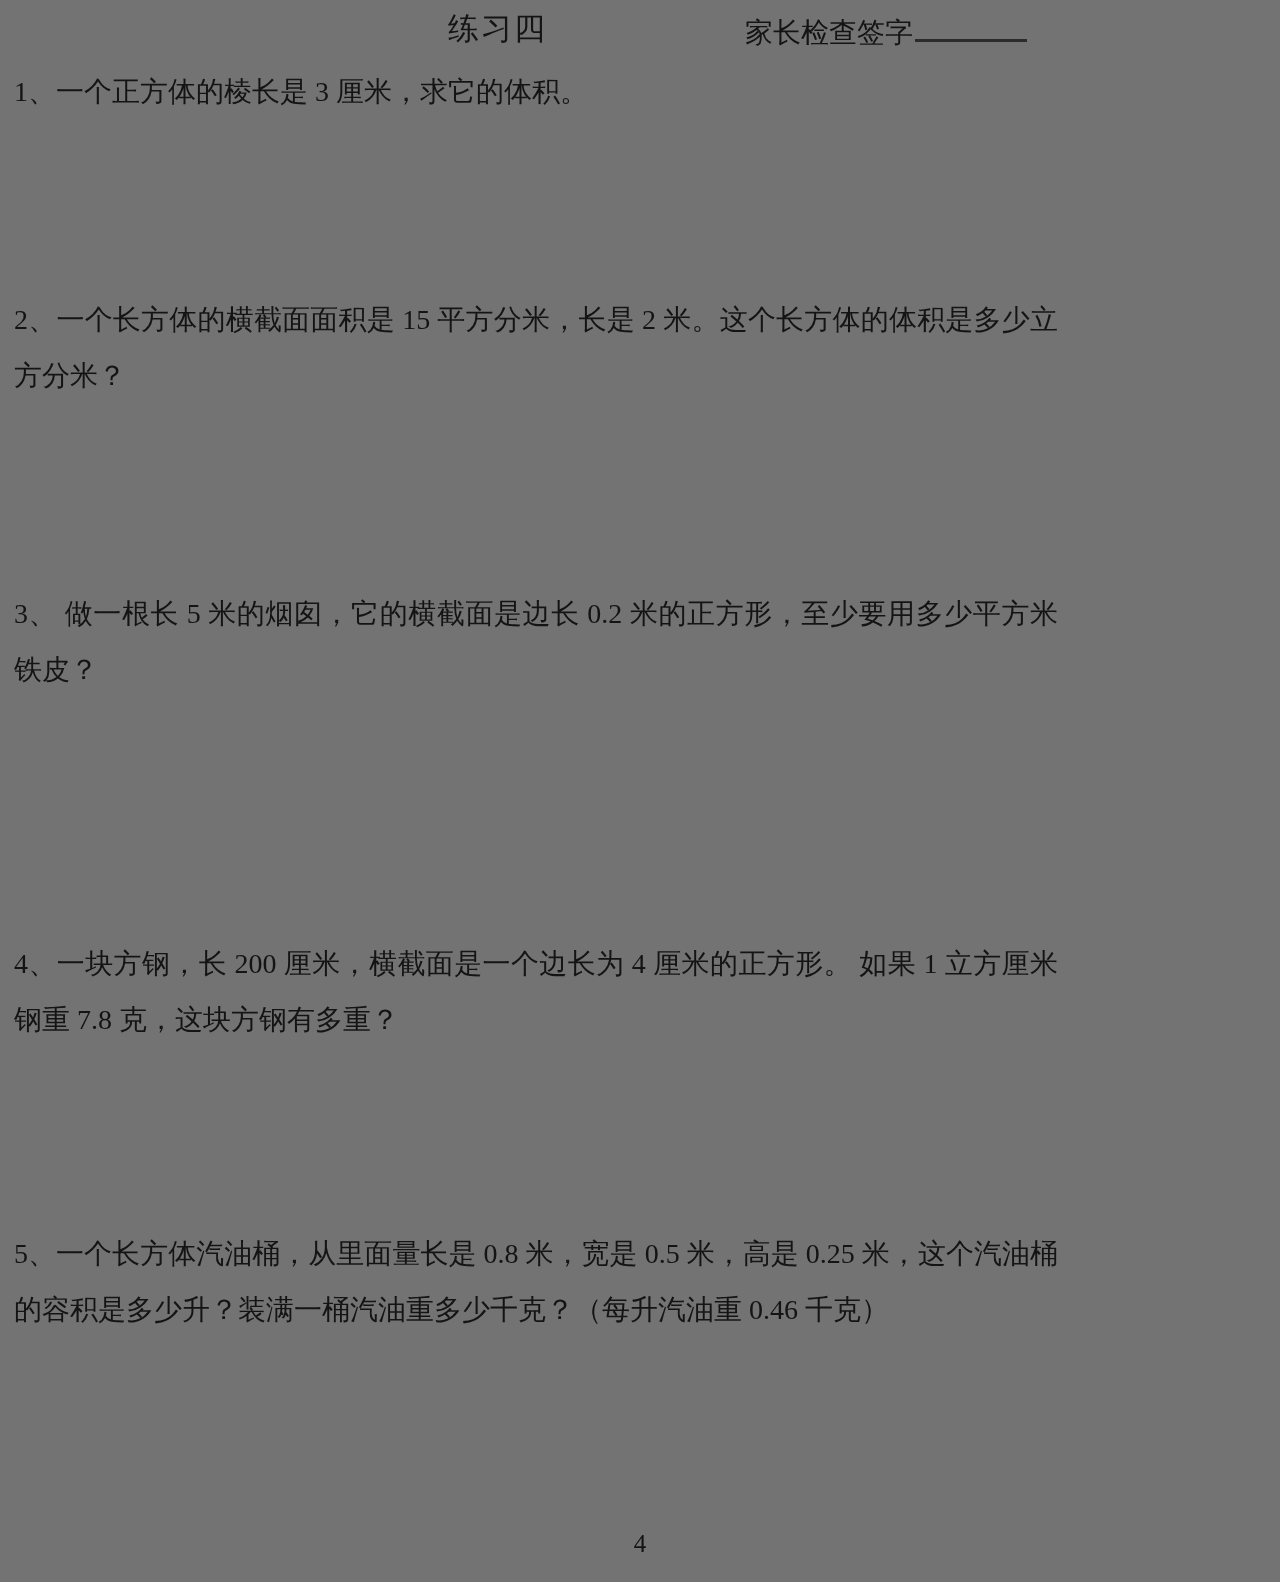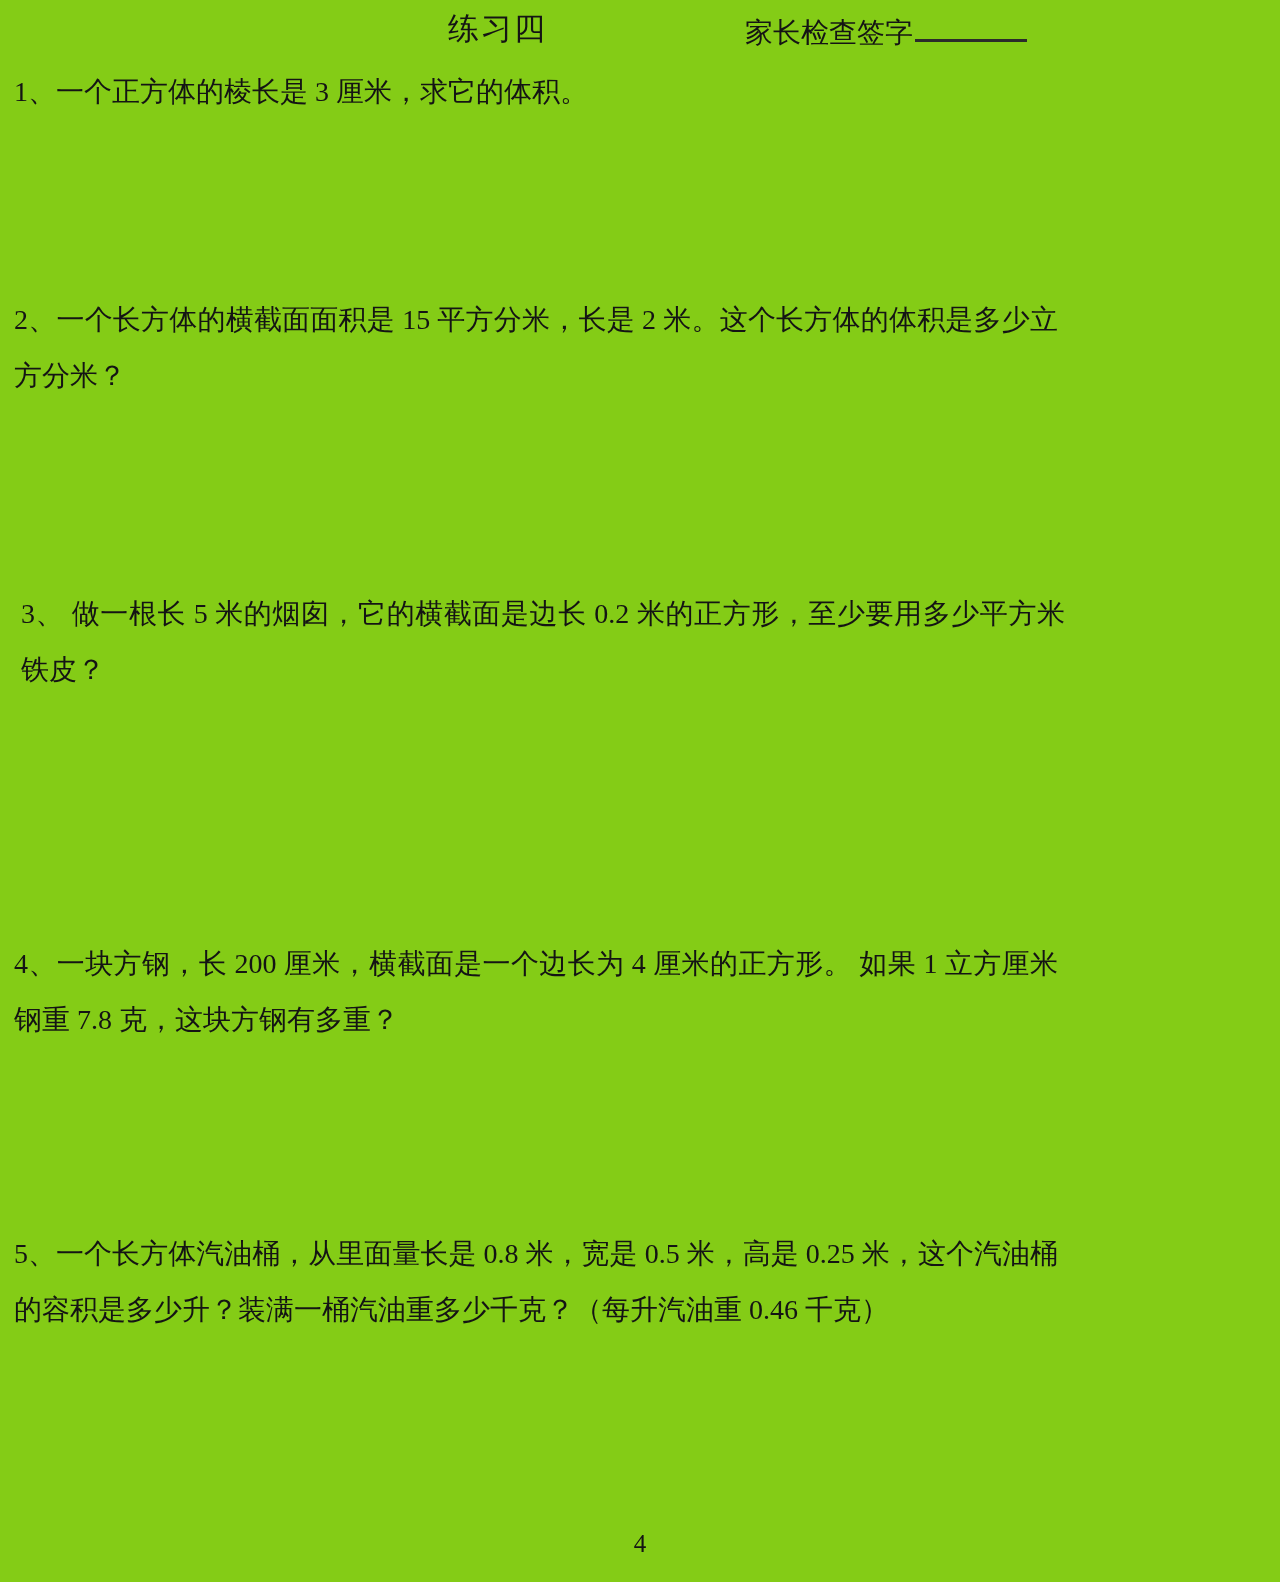--- a/index.html
+++ b/index.html
@@ -4,21 +4,21 @@
 <style>
   html, body {
     margin: 0;
     padding: 0;
     background: #ffffff;
   }
   .sheet {
     position: relative;
     width: 1280px;
     height: 1582px;
-    background: #84cc16;
+    background: #737373;
     color: #141414;
     font-family: "Liberation Serif", "DejaVu Serif", serif;
     overflow: hidden;
   }
   .doc-title {
     position: absolute;
     left: 448px;
     top: 8px;
     font-size: 31px;
     letter-spacing: 2px;
@@ -44,21 +44,21 @@
     position: absolute;
     left: 14px;
     width: 1044px;
     font-size: 28px;
     line-height: 56px;
     text-align: justify;
     text-justify: inter-ideograph;
   }
   .p1 { top: 64px; }
   .p2 { top: 292px; }
-  .p3 { top: 586px; margin-left: 7px; }
+  .p3 { top: 586px; }
   .p4 { top: 936px; }
   .p5 { top: 1226px; }
   .page-number {
     position: absolute;
     left: 0;
     right: 0;
     top: 1530px;
     text-align: center;
     font-size: 25px;
   }

